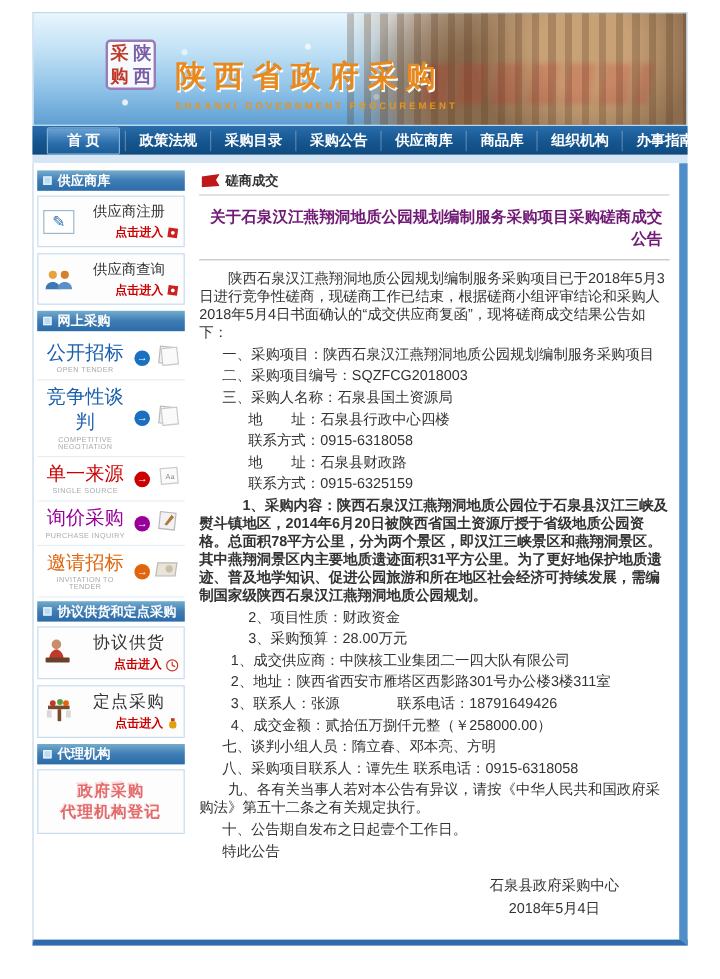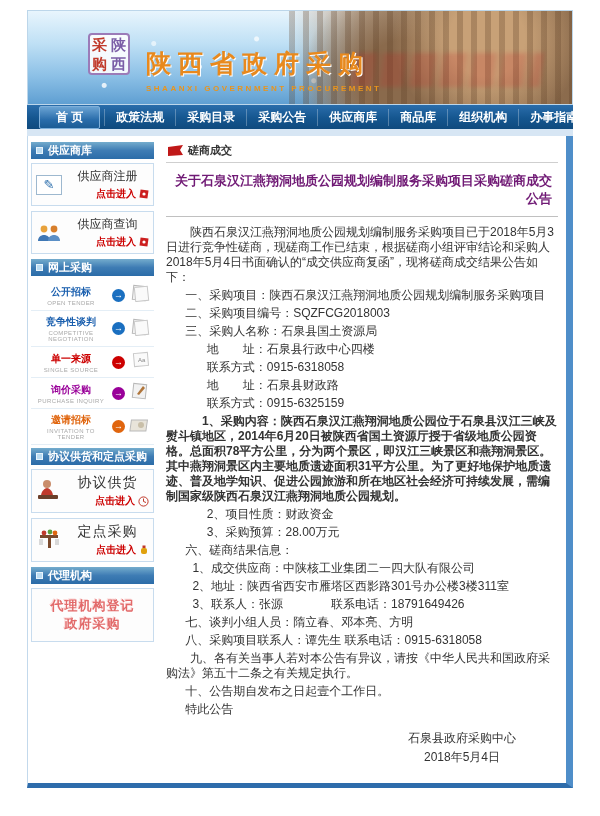--- a/index.html
+++ b/index.html
@@ -101,21 +101,21 @@
   }
   .s-box-right { flex: 1; }
   .s-label { font-size: 12px; font-weight: normal; color: #333; text-align: center; }
   .s-label.big { font-size: 14px; letter-spacing: 1px; }
   .enter { display: flex; justify-content: flex-end; align-items: center; gap: 3px; margin-top: 2px; }
   .enter span { color: #cc0000; font-size: 10px; font-weight: bold; cursor: pointer; }
   .s-link {
     display: flex; align-items: center; padding: 4px 2px; border-bottom: 1px solid #e4eef6; cursor: pointer;
   }
   .s-link-text { flex: 1; text-align: center; }
-  .s-link-label { font-size: 10px; font-weight: bold; }
+  .s-link-label { font-size: 16px; font-weight: normal; }
   .s-link-cap { font-size: 6px; color: #a9a9a9; letter-spacing: .4px; margin-top: 1px; }
   .c-blue { color: #1a5fae; } .c-red { color: #cc0000; } .c-purple { color: #990099; } .c-orange { color: #e0650e; }
   .arrow {
     width: 13px; height: 13px; border-radius: 50%; color: #fff; font-size: 9px; line-height: 13px;
     text-align: center; flex: none; margin: 0 3px;
   }
   .bg-blue { background: #1a6fc0; } .bg-red { background: #cc0000; } .bg-purple { background: #990099; } .bg-orange { background: #e0650e; }
   .doc { flex: none; width: 24px; text-align: center; }
   .agency-box {
     border: 1px solid #c8dcee; background: #fdfdfd; margin-bottom: 5px; padding: 8px 2px; text-align: center; cursor: pointer;
@@ -342,22 +342,22 @@
             </div>
           </div>
         </div>
 
         <div class="s-header">
           <span class="bullet"></span>
           <span>代理机构</span>
         </div>
 
         <div class="agency-box">
+          <div class="agency-line">政府采购</div>
           <div class="agency-line">代理机构登记</div>
-          <div class="agency-line">政府采购</div>
         </div>
 
       </aside>
 
       <main class="main">
 
         <div class="crumb">
           <svg width="15" height="11" viewBox="0 0 15 11">
             <path d="M0 2 L15 0 L12 5 L15 10 L0 11 Z" fill="#c01818"></path>
           </svg>
@@ -371,24 +371,24 @@
         <p class="para ind1">一、采购项目：陕西石泉汉江燕翔洞地质公园规划编制服务采购项目</p>
         <p class="para ind1">二、采购项目编号：SQZFCG2018003</p>
         <p class="para ind1">三、采购人名称：石泉县国土资源局</p>
         <p class="para ind2">地　　址：石泉县行政中心四楼</p>
         <p class="para ind2">联系方式：0915-6318058</p>
         <p class="para ind2">地　　址：石泉县财政路</p>
         <p class="para ind2">联系方式：0915-6325159</p>
         <p class="para ti3">1、采购内容：陕西石泉汉江燕翔洞地质公园位于石泉县汉江三峡及熨斗镇地区，2014年6月20日被陕西省国土资源厅授于省级地质公园资格。总面积78平方公里，分为两个景区，即汉江三峡景区和燕翔洞景区。其中燕翔洞景区内主要地质遗迹面积31平方公里。为了更好地保护地质遗迹、普及地学知识、促进公园旅游和所在地区社会经济可持续发展，需编制国家级陕西石泉汉江燕翔洞地质公园规划。</p>
         <p class="para ind2">2、项目性质：财政资金</p>
         <p class="para ind2">3、采购预算：28.00万元</p>
-        <p class="para ind1">六、磋商结果信息：</p>
         <p class="para ind15">1、成交供应商：中陕核工业集团二一四大队有限公司</p>
         <p class="para ind15">2、地址：陕西省西安市雁塔区西影路301号办公楼3楼311室</p>
         <p class="para ind15">3、联系人：张源　　　　联系电话：18791649426</p>
+        <p class="para ind15">4、成交金额：贰拾伍万捌仟元整（￥258000.00）</p>
         <p class="para ind1">七、谈判小组人员：隋立春、邓本亮、方明</p>
         <p class="para ind1">八、采购项目联系人：谭先生 联系电话：0915-6318058</p>
         <p class="para ti2">九、各有关当事人若对本公告有异议，请按《中华人民共和国政府采购法》第五十二条之有关规定执行。</p>
         <p class="para ind1">十、公告期自发布之日起壹个工作日。</p>
         <p class="para ind1">特此公告</p>
 
         <div class="sig">
           <div>石泉县政府采购中心</div>
           <div>2018年5月4日</div>
         </div>

